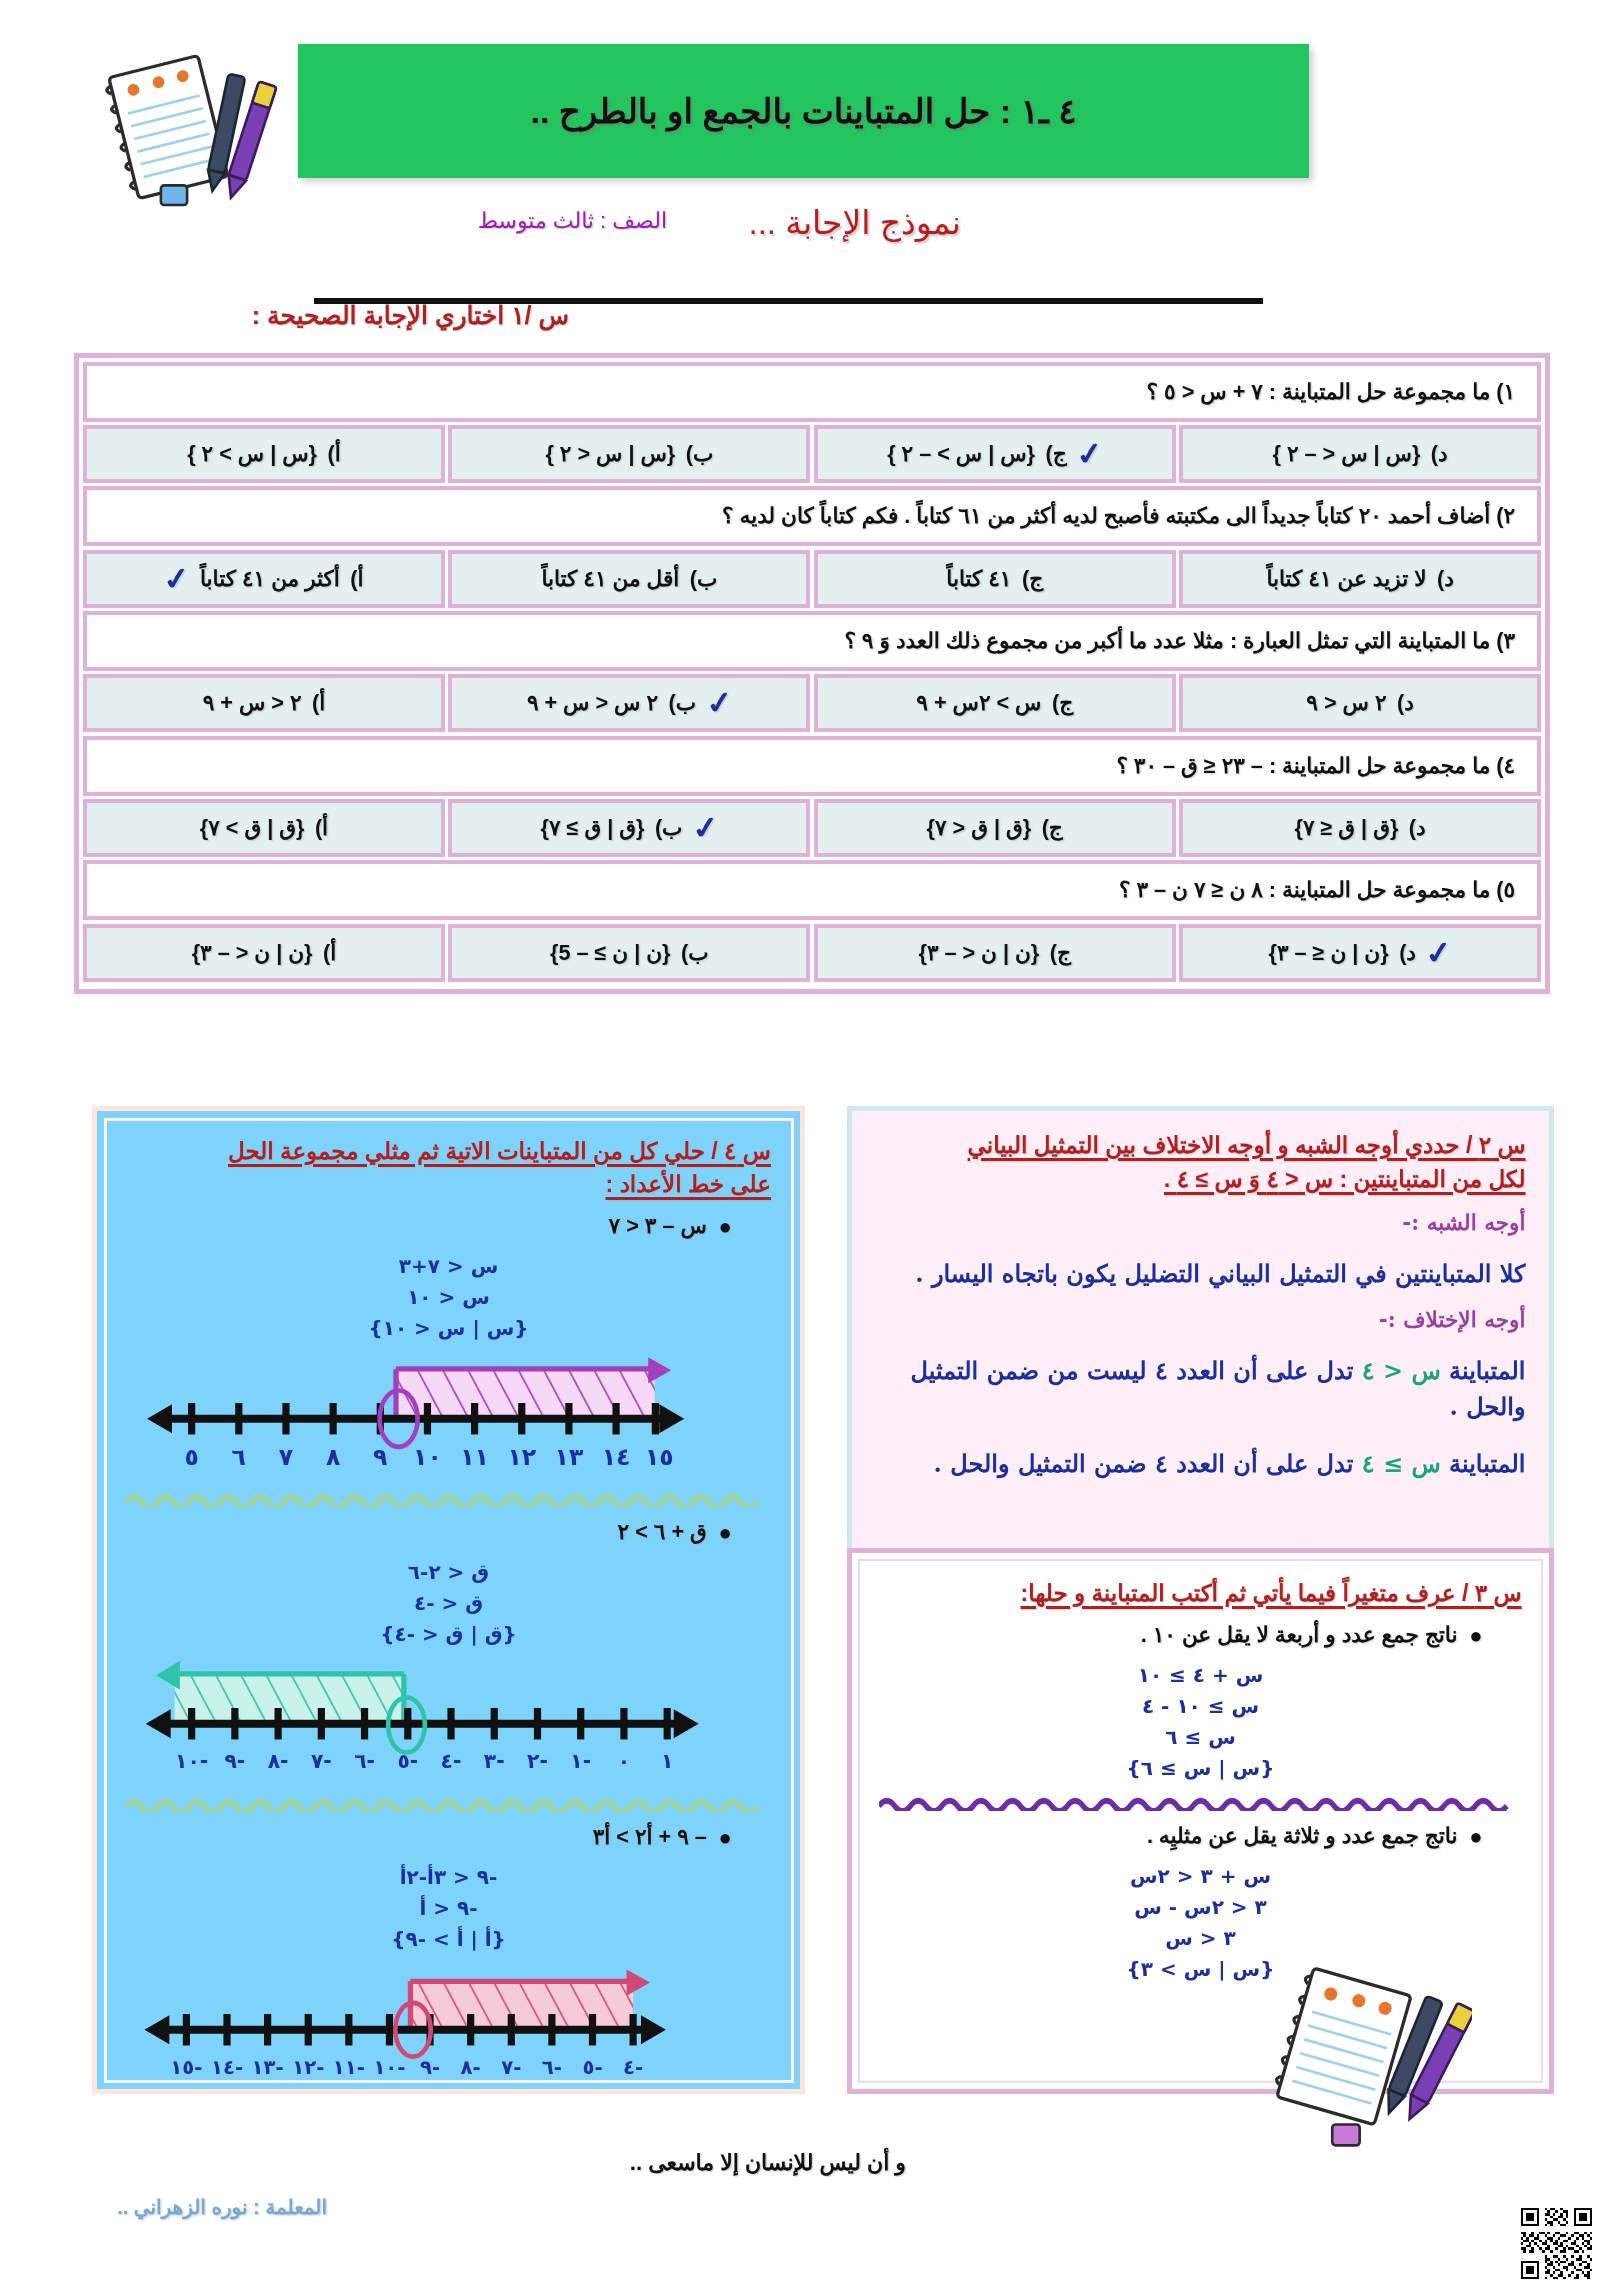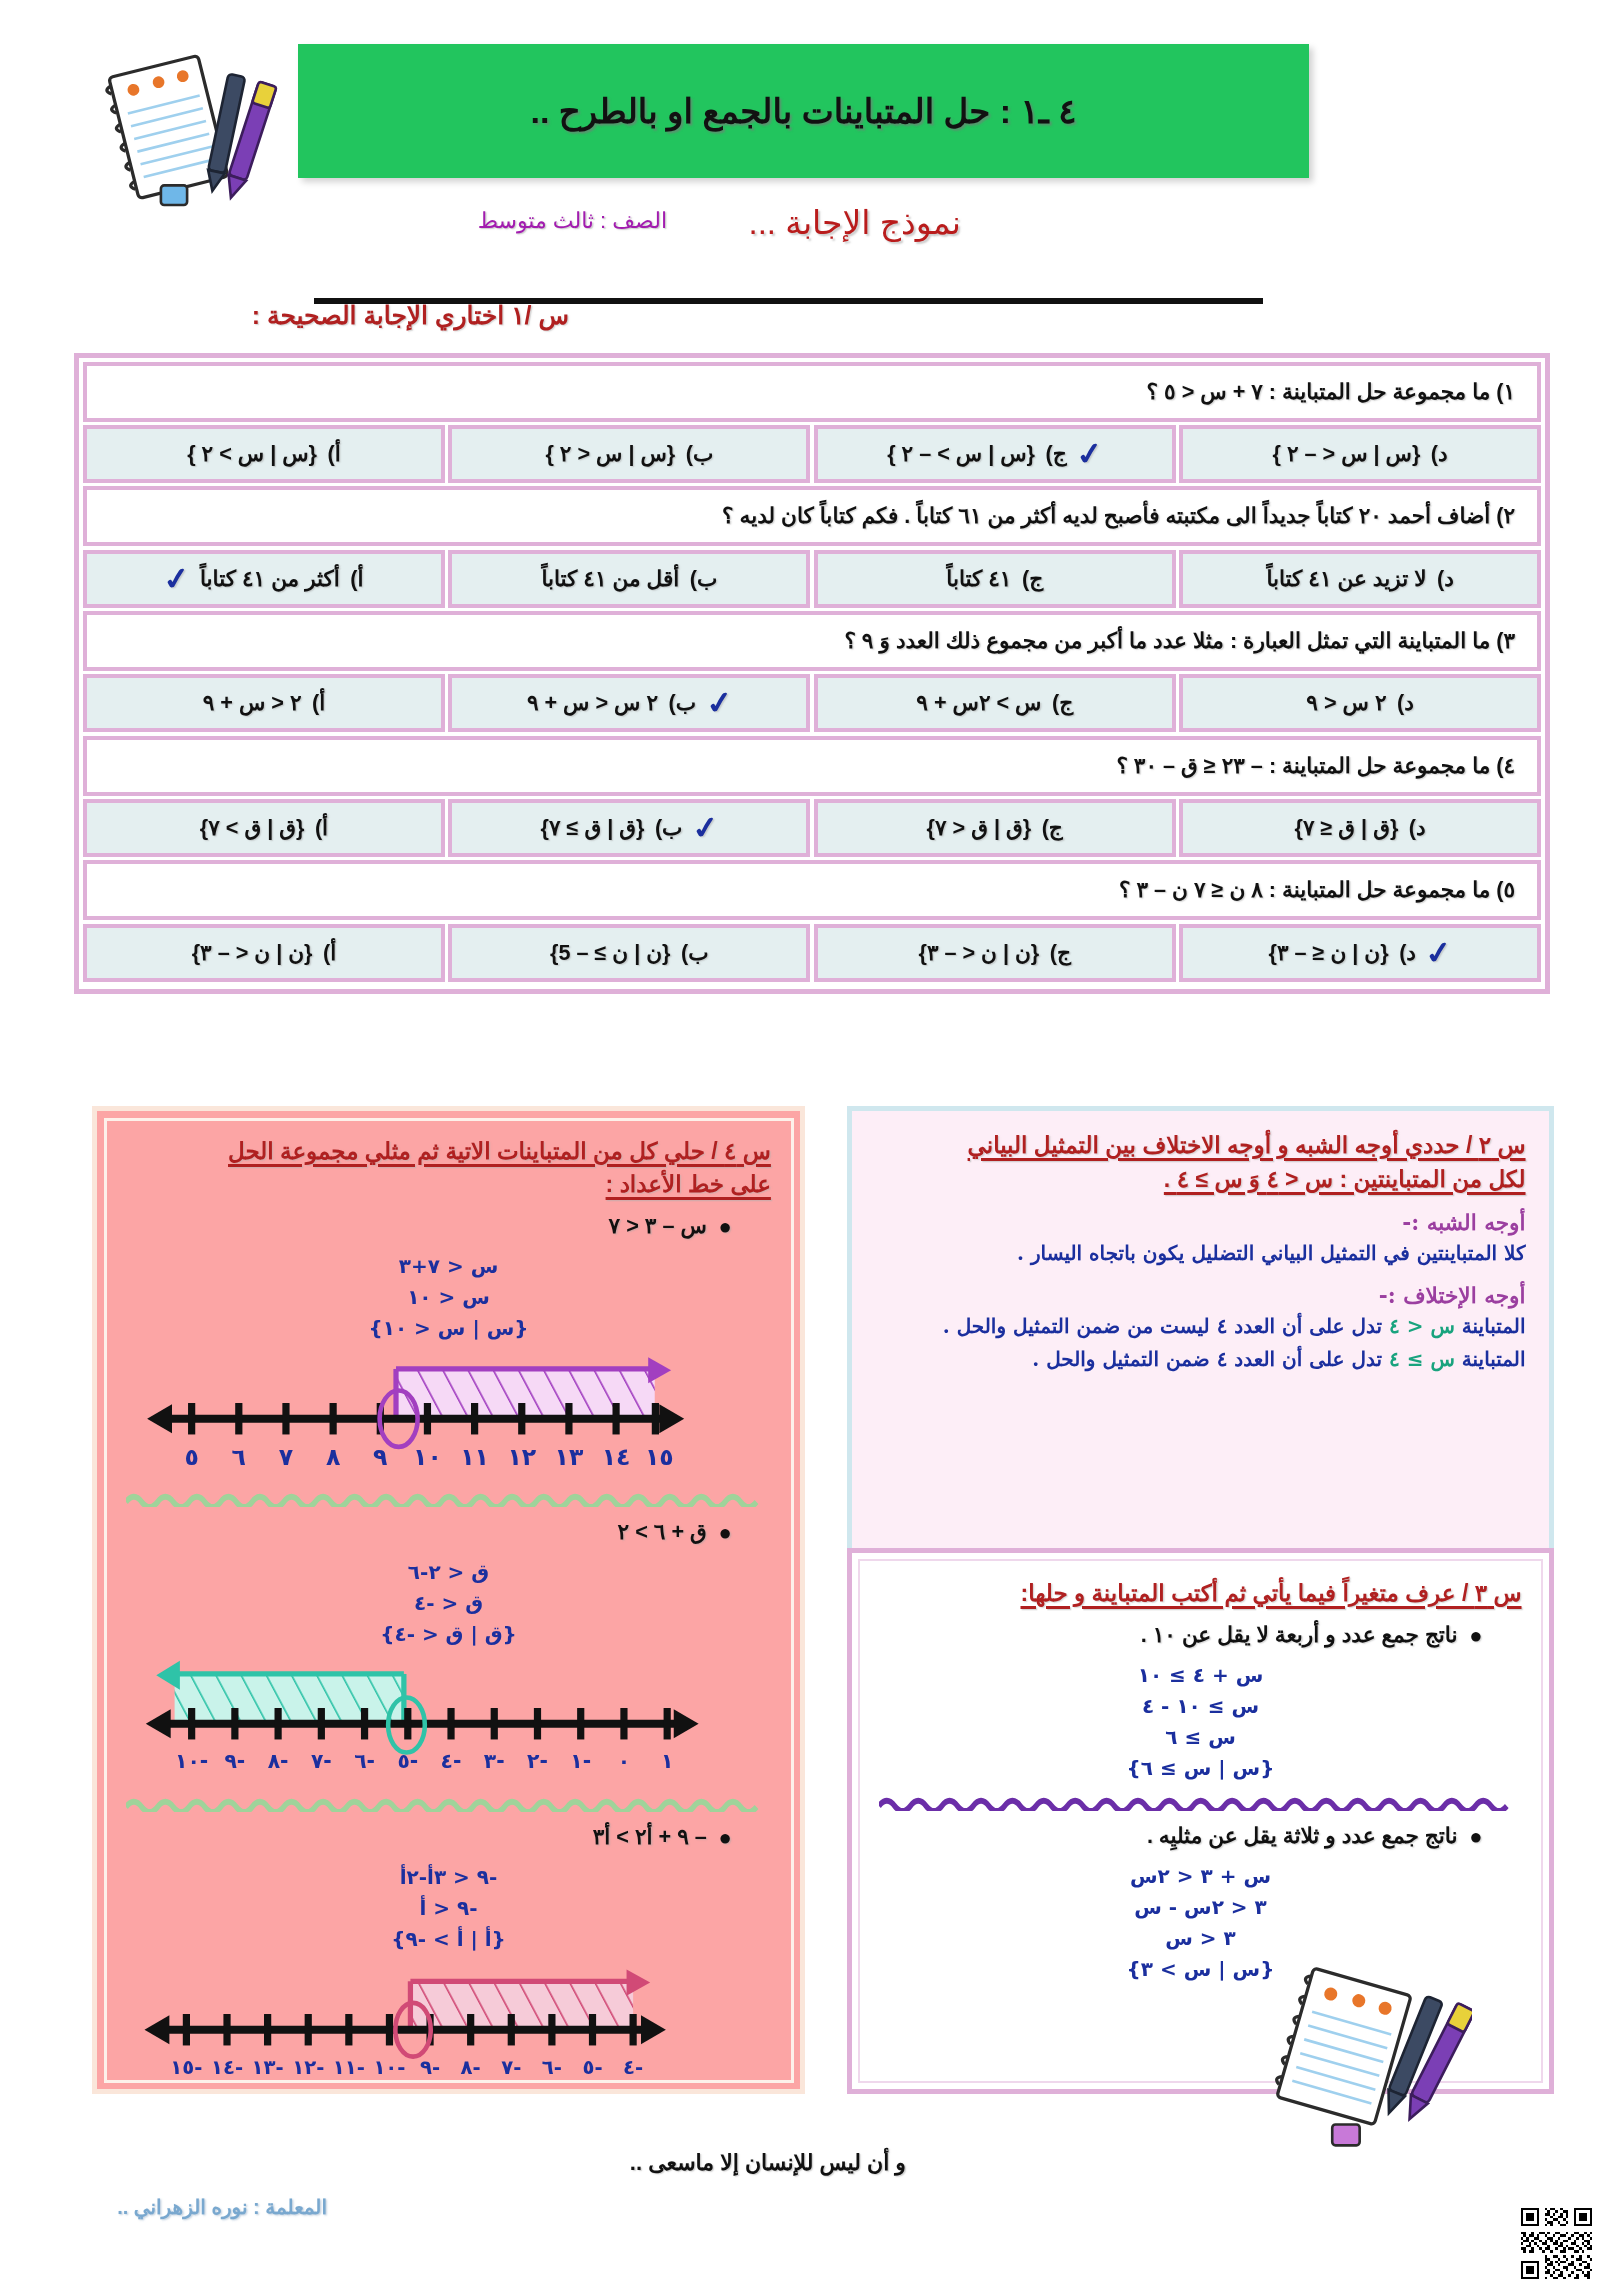--- a/index.html
+++ b/index.html
@@ -80,21 +80,21 @@
     position:relative;
   }
   .tick{color:#1b2f9e;font-size:30px;font-weight:bold;line-height:1;
         transform:scaleX(1.1) rotate(-8deg);}
 
   
   .panel{position:absolute;box-sizing:border-box;}
   
   .panel-q4{
     left:92px;top:1106px;width:713px;height:988px;
-    border:5.2px solid #fae6da;background:#fca5a5;padding:6.5px;
+    border:5.2px solid #fae6da;background:#7dd3fc;padding:6.5px;
   }
   .panel-q4-inner{border:3.3px solid #fdf1ea;width:100%;height:100%;box-sizing:border-box;padding:14.4px 19.6px;position:relative;}
 
   
   .panel-q2{
     left:847px;top:1106px;width:707px;height:526px;
     border:5.2px solid #cfe7ee;background:#fdeef7;padding:5.2px;
   }
   .panel-q2-inner{width:100%;height:100%;box-sizing:border-box;padding:13px 18.3px;position:relative;}
 
@@ -128,22 +128,22 @@
     font-family:"DejaVu Sans", sans-serif;
     font-size:20px;line-height:1.55;
     text-align:center;
   }
   .hand-block{margin-top:10.5px;margin-right:0;display:flex;flex-direction:column;align-items:center;}
   .hand-block div{white-space:nowrap;}
   .ink-purple{color:#9b3fa0;font-weight:bold;font-family:"DejaVu Serif",serif;}
   .ink-green{color:#19a37e;font-weight:bold;}
 
   .sim-label{font-size:21.6px;margin-top:14.4px;}
-  .sim-body{font-size:20px;color:#1b2f9e;font-weight:bold;line-height:1.5;
-            font-family:"DejaVu Serif",serif;margin-top:3px;text-align:right;}
+  .sim-body{font-size:24px;color:#1b2f9e;font-weight:bold;line-height:1.5;
+            font-family:"DejaVu Serif",serif;margin-top:21px;text-align:right;}
 
   
   .wave{height:17px;width:100%;margin:10.5px 0;}
 
   
   .numline{position:relative;width:100%;height:131px;margin-top:3.9px;}
   .nl-svg{width:100%;height:100%;display:block;}
 
   
   .footer-quote{

